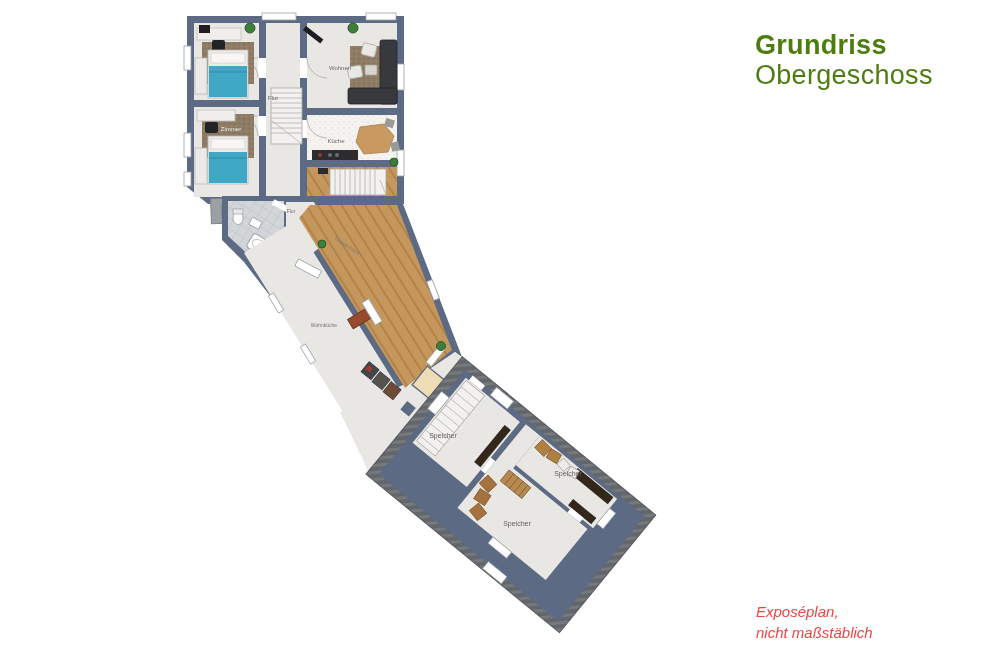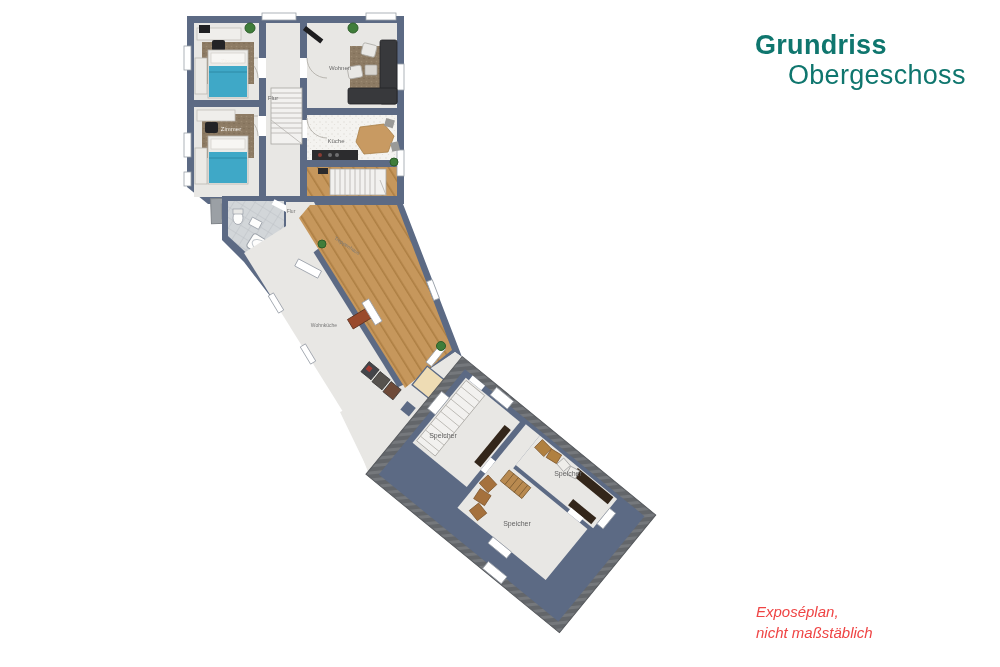--- a/index.html
+++ b/index.html
@@ -1,21 +1,21 @@
 <!DOCTYPE html>
 <html><head>
 <meta charset="utf-8">
 <style>
   html,body{margin:0;padding:0;background:#fff;}
   .page{position:relative;width:1000px;height:667px;background:#ffffff;overflow:hidden;
         font-family:"Liberation Sans", sans-serif;}
   .plan-svg{position:absolute;left:0;top:0;}
-  .title-block{position:absolute;left:755px;top:30px;color:#0f766e;line-height:1.12;}
+  .title-block{position:absolute;left:755px;top:30px;color:#4d7c0f;line-height:1.12;}
   .title-line1{font-size:27px;font-weight:bold;letter-spacing:.3px;}
-  .title-line2{font-size:27px;font-weight:normal;letter-spacing:.3px;margin-left:33px;}
+  .title-line2{font-size:27px;font-weight:normal;letter-spacing:.3px;}
   .footnote{position:absolute;left:756px;top:601px;color:#ef4444;font-style:italic;
             font-size:15px;line-height:1.4;}
   .rlabel{font-size:6px;fill:#6a6a6a;}
   .rlabel-light{font-size:6px;fill:#f2efe9;}
   .rlabel-big{font-size:7px;fill:#636363;}
   .rlabel-sm{font-size:5px;fill:#777;}
   text{font-family:"Liberation Sans", sans-serif;}
 </style>
 </head>
 <body>

